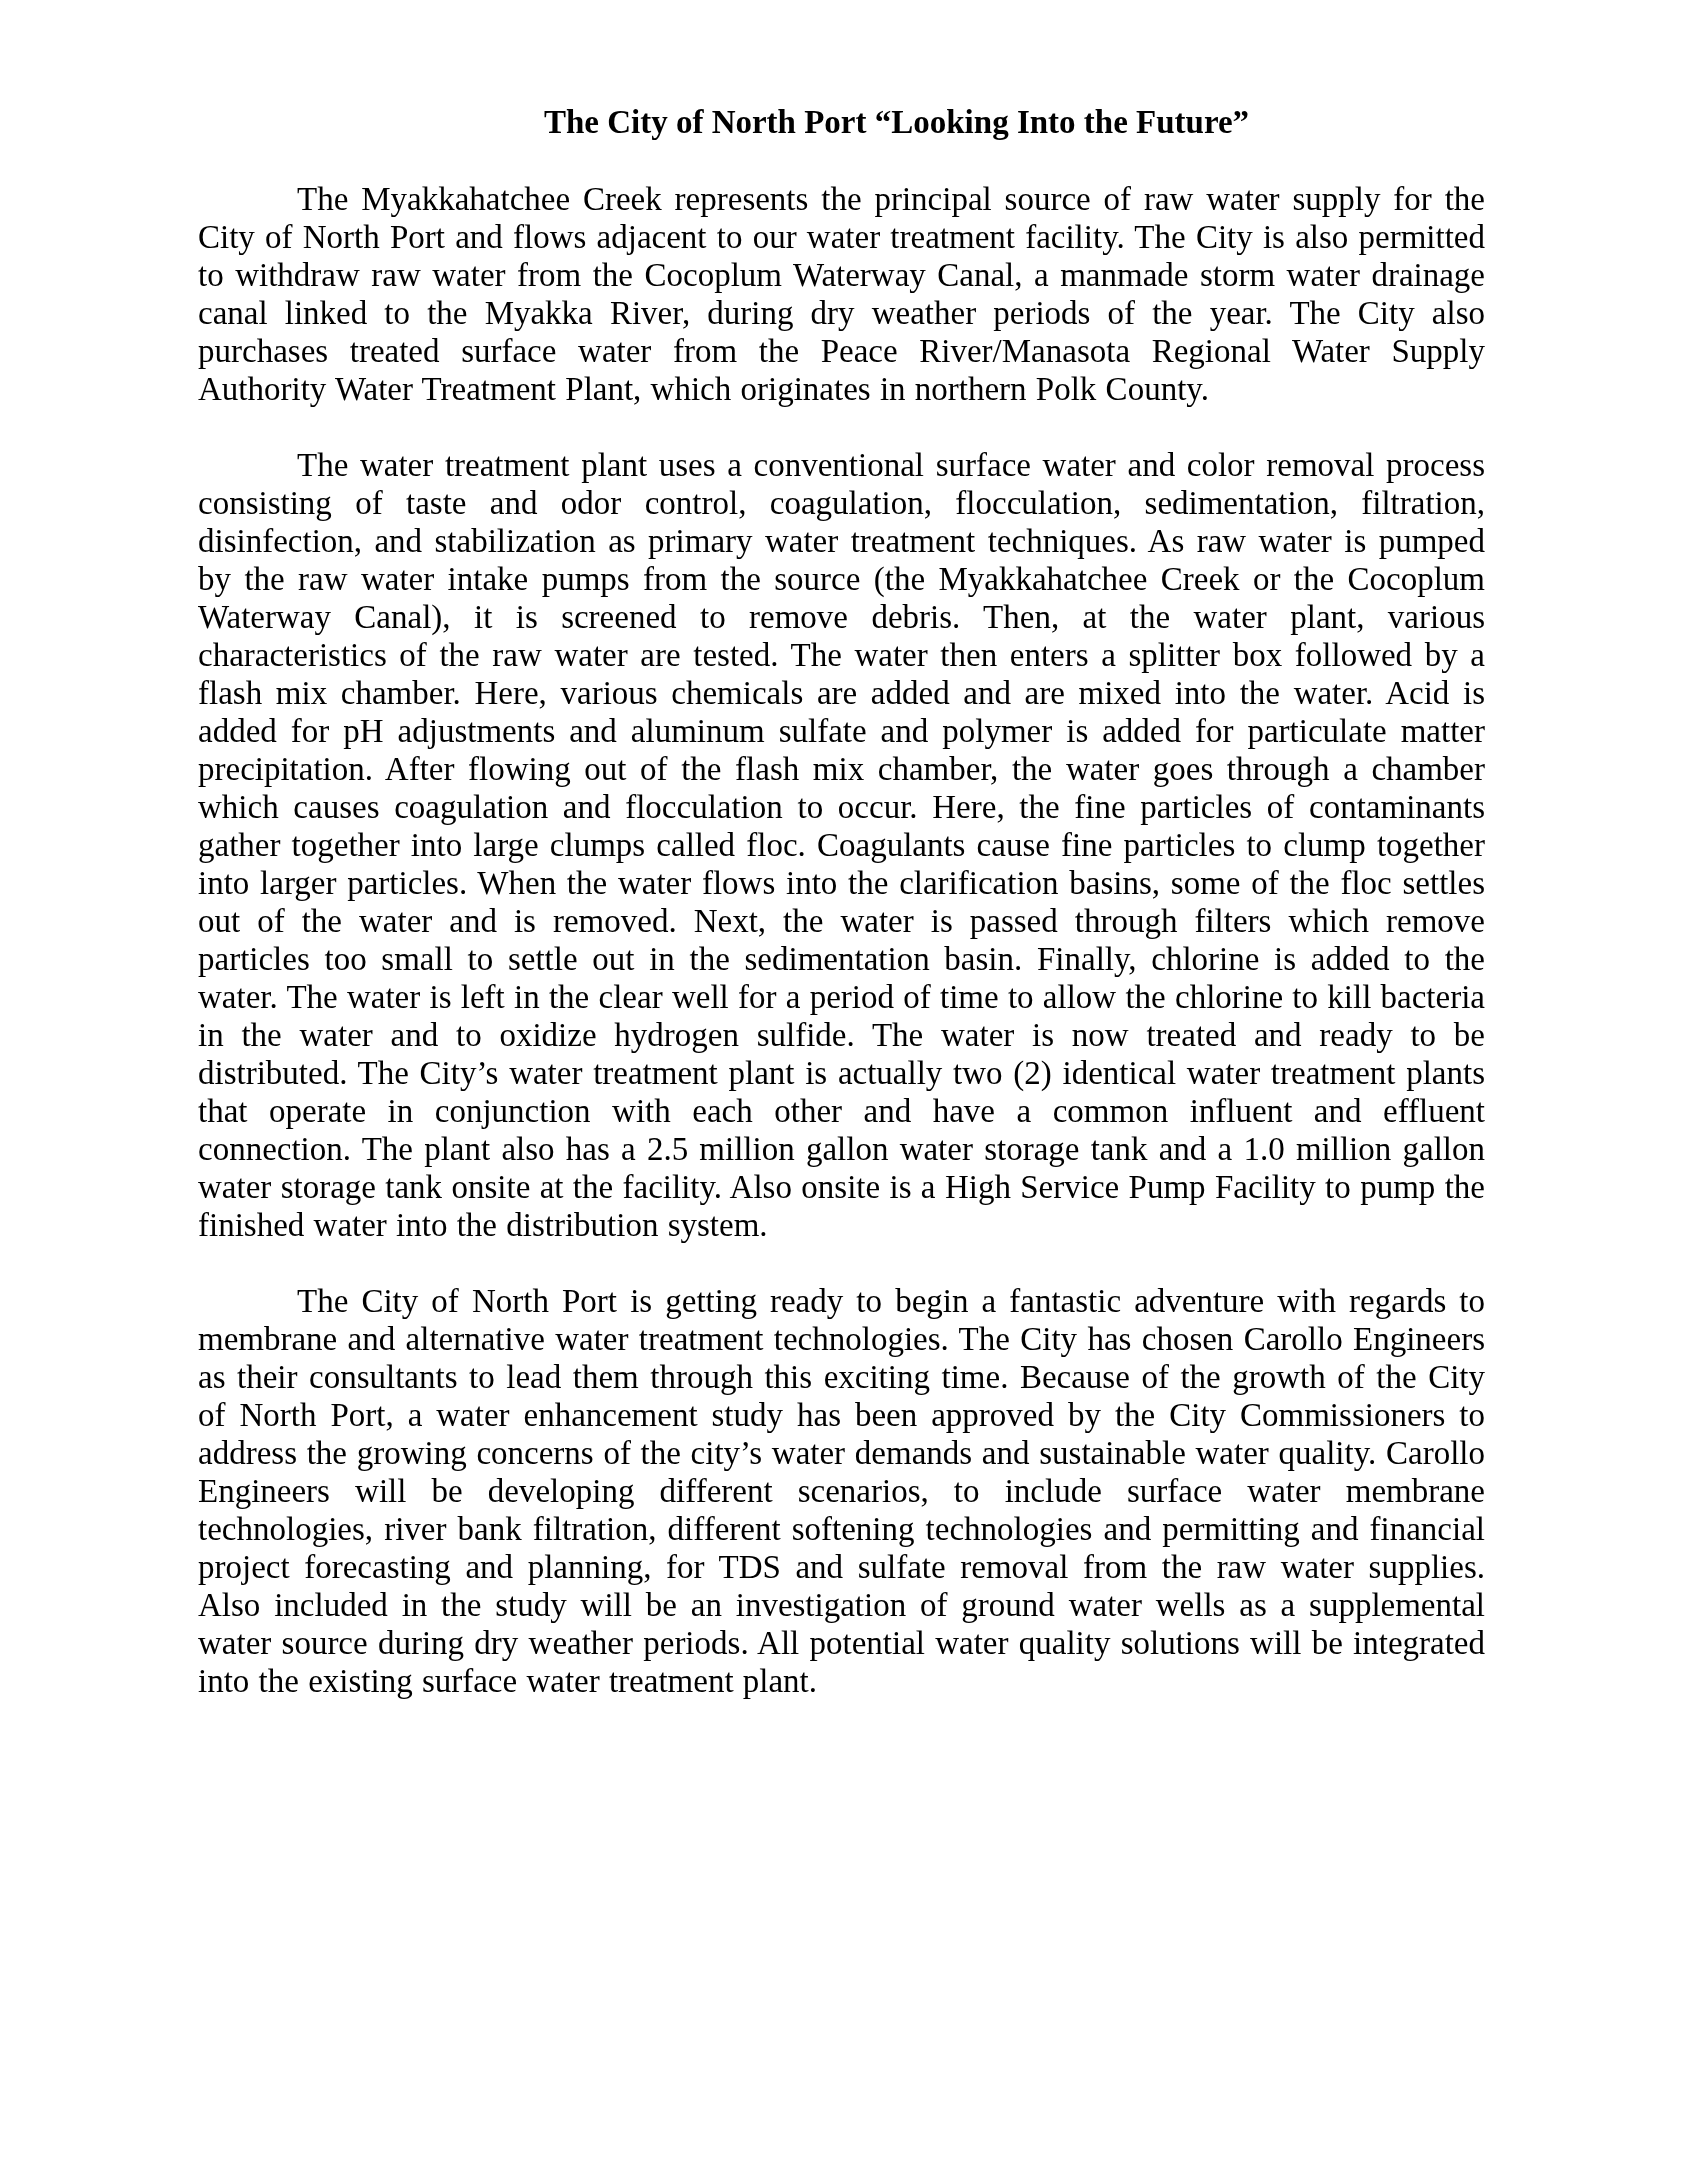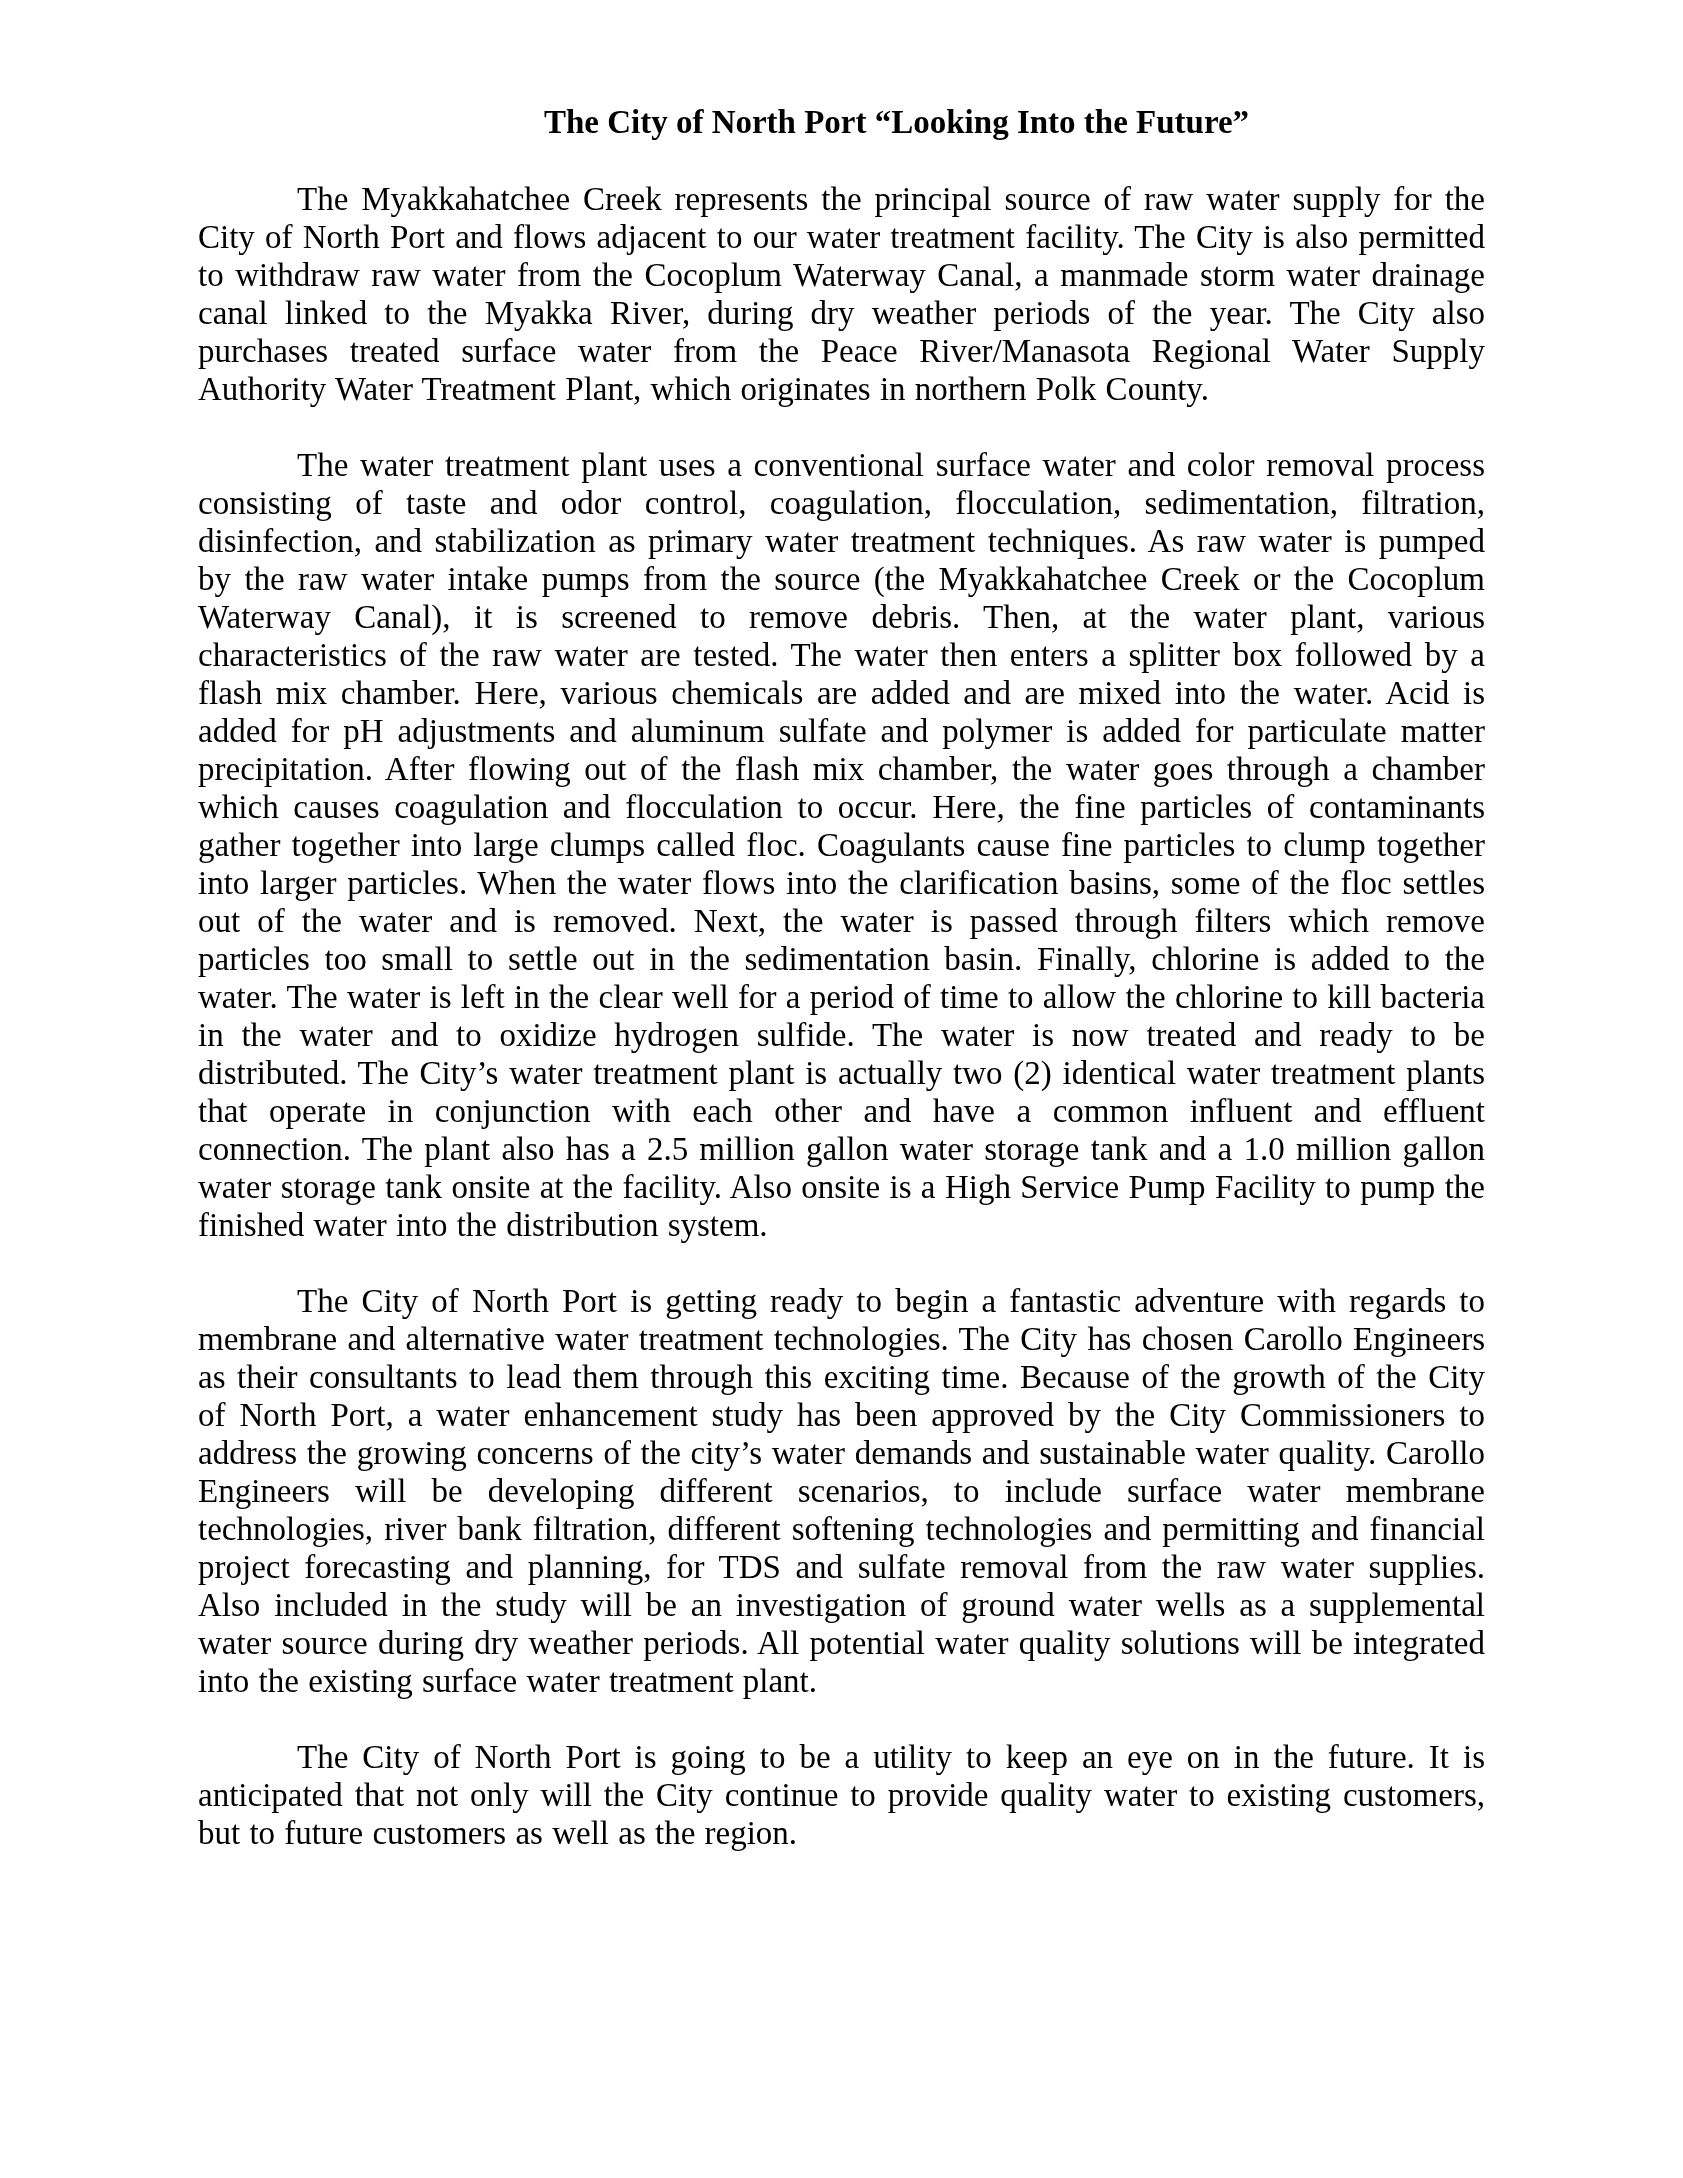--- a/index.html
+++ b/index.html
@@ -46,15 +46,14 @@
 <div class="page">
   <div class="doc-title">The City of North Port “Looking Into the Future”</div>
 
 
   <p class="doc-paragraph">The Myakkahatchee Creek represents the principal source of raw water supply for the City of North Port and flows adjacent to our water treatment facility. The City is also permitted to withdraw raw water from the Cocoplum Waterway Canal, a manmade storm water drainage canal linked to the Myakka River, during dry weather periods of the year.  The City also purchases treated surface water from the Peace River/Manasota Regional Water Supply Authority Water Treatment Plant, which originates in northern Polk County.</p>
 
   <p class="doc-paragraph">The water treatment plant uses a conventional surface water and color removal process consisting of taste and odor control, coagulation, flocculation, sedimentation, filtration, disinfection, and stabilization as primary water treatment techniques. As raw water is pumped by the raw water intake pumps from the source (the Myakkahatchee Creek or the Cocoplum Waterway Canal), it is screened to remove debris.  Then, at the water plant, various characteristics of the raw water are tested. The water then enters a splitter box followed by a flash mix chamber. Here, various chemicals are added and are mixed into the water. Acid is added for pH adjustments and aluminum sulfate and polymer is added for particulate matter precipitation. After flowing out of the flash mix chamber, the water goes through a chamber which causes coagulation and flocculation to occur. Here, the fine particles of contaminants gather together into large clumps called floc. Coagulants cause fine particles to clump together into larger particles. When the water flows into the clarification basins, some of the floc settles out of the water and is removed.  Next, the water is passed through filters which remove particles too small to settle out in the sedimentation basin. Finally, chlorine is added to the water.  The water is left in the clear well for a period of time to allow the chlorine to kill bacteria in the water and to oxidize hydrogen sulfide.  The water is now treated and ready to be distributed. The City’s water treatment plant is actually two (2) identical water treatment plants that operate in conjunction with each other and have a common influent and effluent connection. The plant also has a 2.5 million gallon water storage tank and a 1.0 million gallon water storage tank onsite at the facility. Also onsite is a High Service Pump Facility to pump the finished water into the distribution system.</p>
 
   <p class="doc-paragraph">The City of North Port is getting ready to begin a fantastic adventure with regards to membrane and alternative water treatment technologies. The City has chosen Carollo Engineers as their consultants to lead them through this exciting time.  Because of the growth of the City of North Port, a water enhancement study has been approved by the City Commissioners to address the growing concerns of the city’s water demands and sustainable water quality. Carollo Engineers will be developing different scenarios, to include surface water membrane technologies, river bank filtration, different softening technologies and permitting and financial project forecasting and planning, for TDS and sulfate removal from the raw water supplies.  Also included in the study will be an investigation of ground water wells as a supplemental water source during dry weather periods. All potential water quality solutions will be integrated into the existing surface water treatment plant.</p>
 
-  <p class="doc-paragraph">The City of North Port is going to be a utility to keep an eye on in the future.  It is anticipated that not only will the City continue to provide quality water to existing customers, but to future customers as well as the region.</p>
 </div>
 
 
 </body></html>

